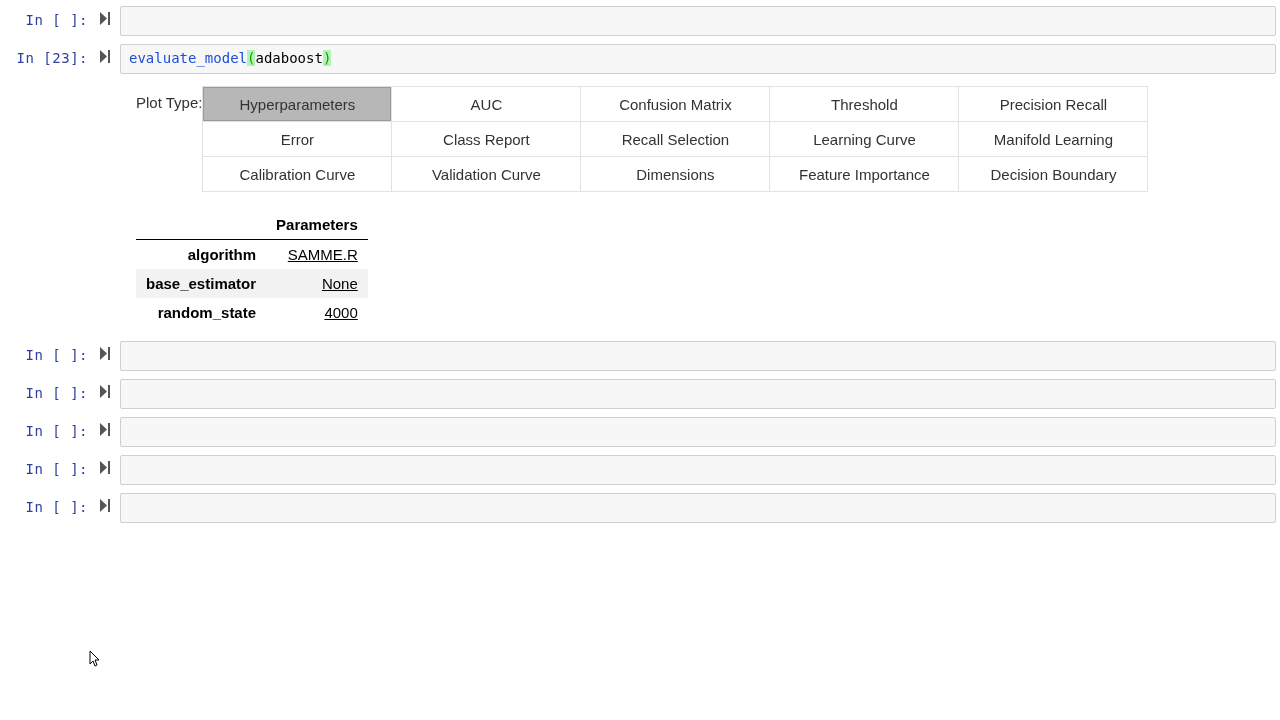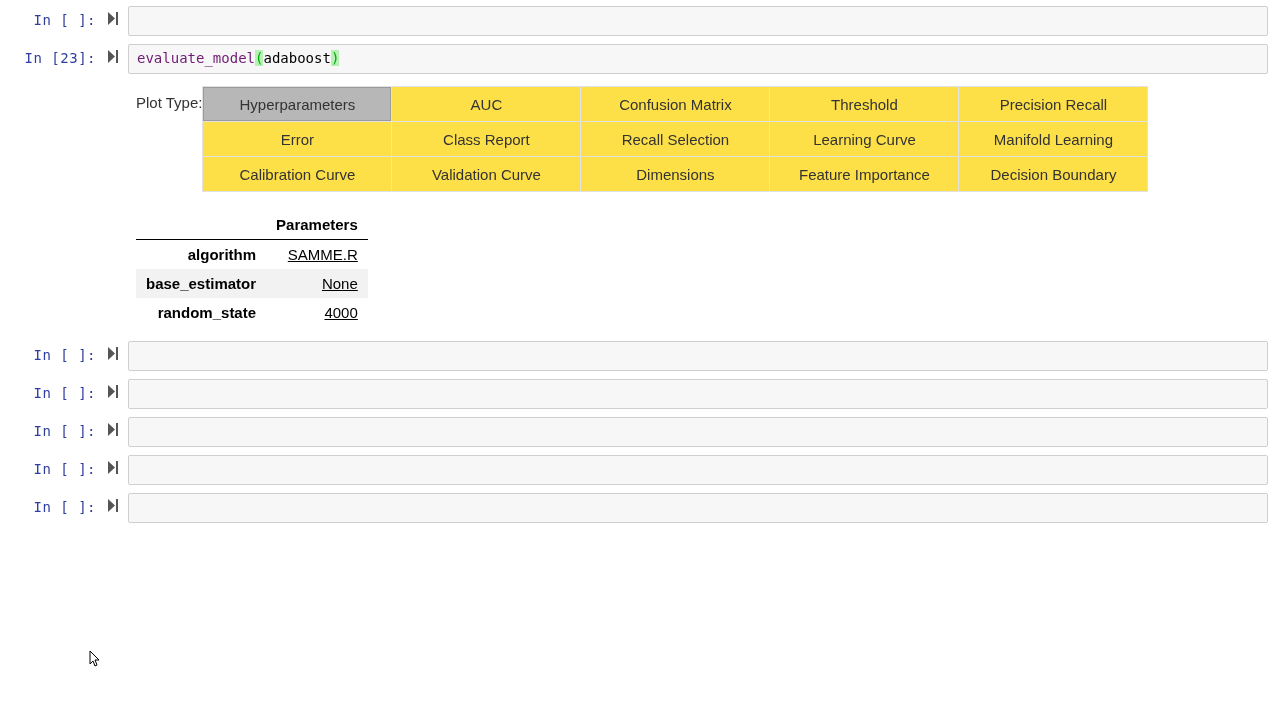--- a/index.html
+++ b/index.html
@@ -8,21 +8,21 @@
     padding: 0;
     font-family: -apple-system, BlinkMacSystemFont, "Segoe UI", Helvetica, Arial, sans-serif;
     font-size: 14px;
     background: #fff;
     color: #000;
   }
   .cell {
     display: flex;
     align-items: flex-start;
     margin: 4px 0;
-    padding: 2px 12px;
+    padding: 2px 4px;
   }
   .prompt {
     width: 92px;
     min-width: 92px;
     text-align: right;
     padding: 6px 8px 0 0;
     font-family: "DejaVu Sans Mono", Menlo, Consolas, monospace;
     font-size: 14px;
     color: #303F9F;
     letter-spacing: 0.5px;
@@ -41,21 +41,21 @@
     flex: 1;
     margin-left: 6px;
     background: #f7f7f7;
     border: 1px solid #cfcfcf;
     border-radius: 2px;
     min-height: 30px;
     padding: 5px 8px;
     font-family: "DejaVu Sans Mono", Menlo, Consolas, monospace;
     font-size: 14px;
   }
-  .code .fn { color: #701a75; }
+  .code .fn { color: #1d4ed8; }
   .code .paren { color: #0a0; }
   .code .paren-hl { background: #b7f0b7; }
   .code .arg { color: #000; }
 
   .output-block {
     display: flex;
     margin: 4px 0 12px 0;
   }
   .output-pad {
     width: 116px;
@@ -78,21 +78,21 @@
   }
   .toggle-grid {
     display: grid;
     grid-template-columns: repeat(5, 188px);
     gap: 1px;
     border: 1px solid #e2e2e2;
     background: #e2e2e2;
     width: fit-content;
   }
   .toggle-btn {
-    background: #fde047;
+    background: #ffffff;
     border: none;
     padding: 8px 4px;
     font-size: 15px;
     color: #333;
     cursor: pointer;
     min-height: 34px;
   }
   .toggle-btn.active {
     background: #b7b7b7;
     box-shadow: inset 0 0 0 1px #9a9a9a;

